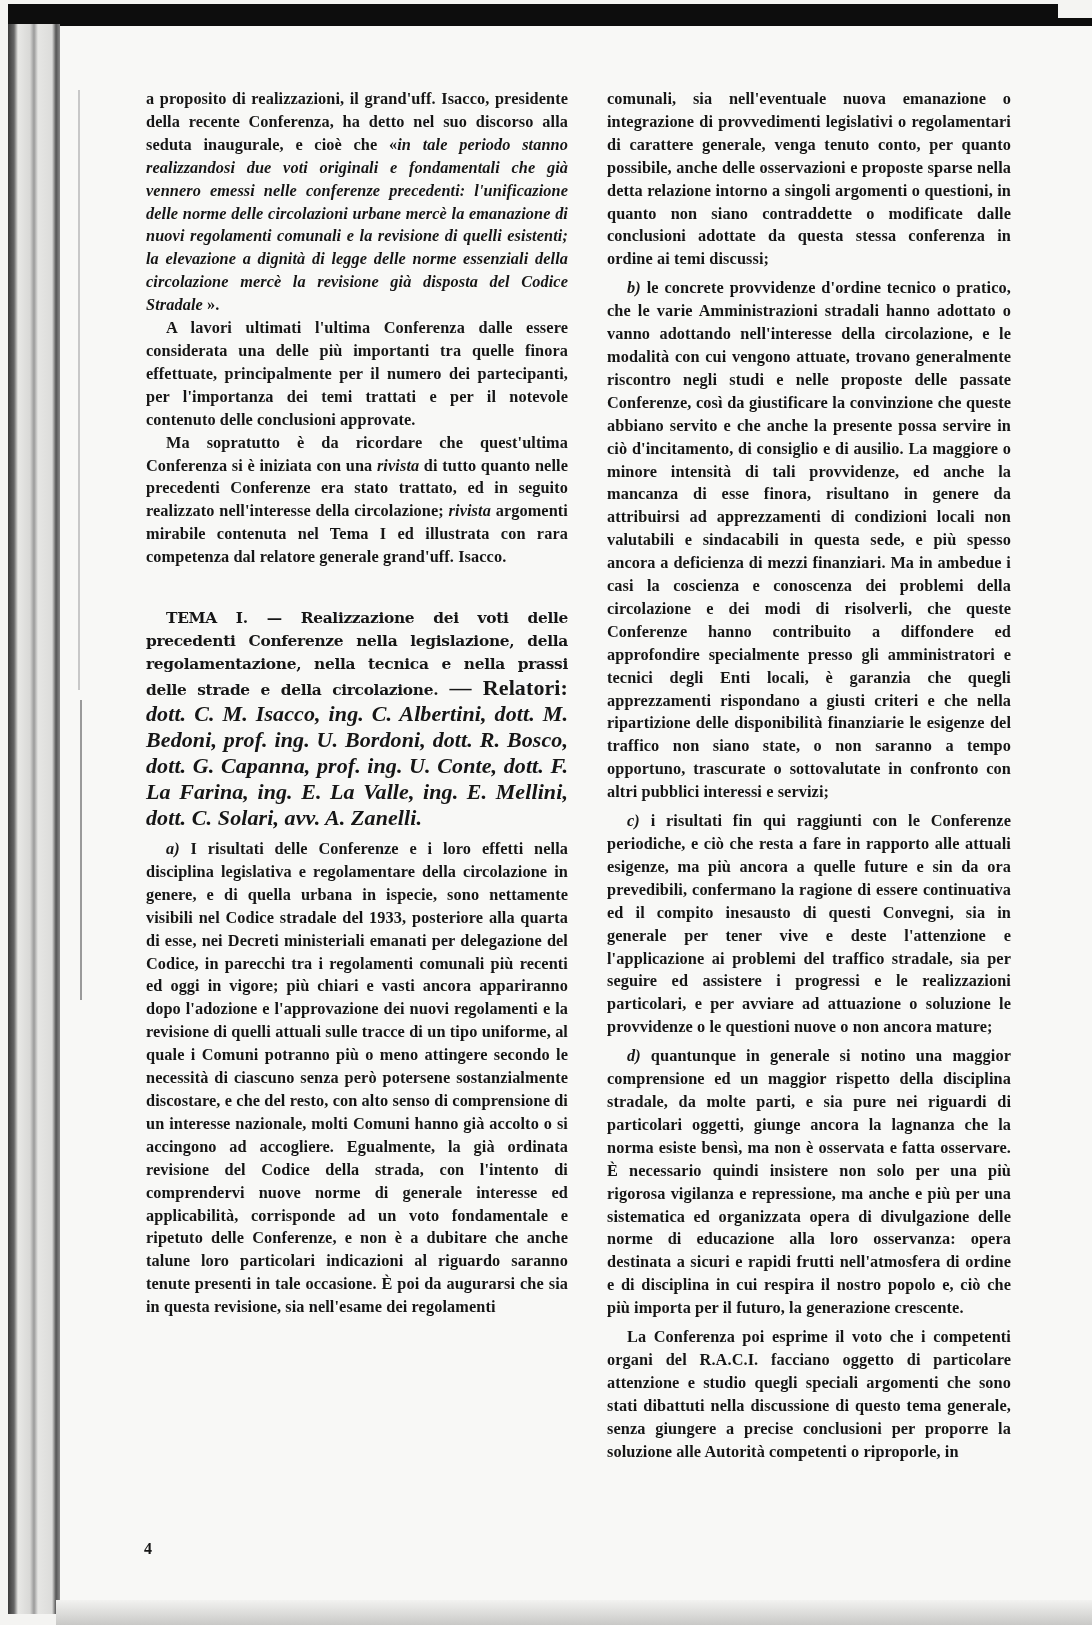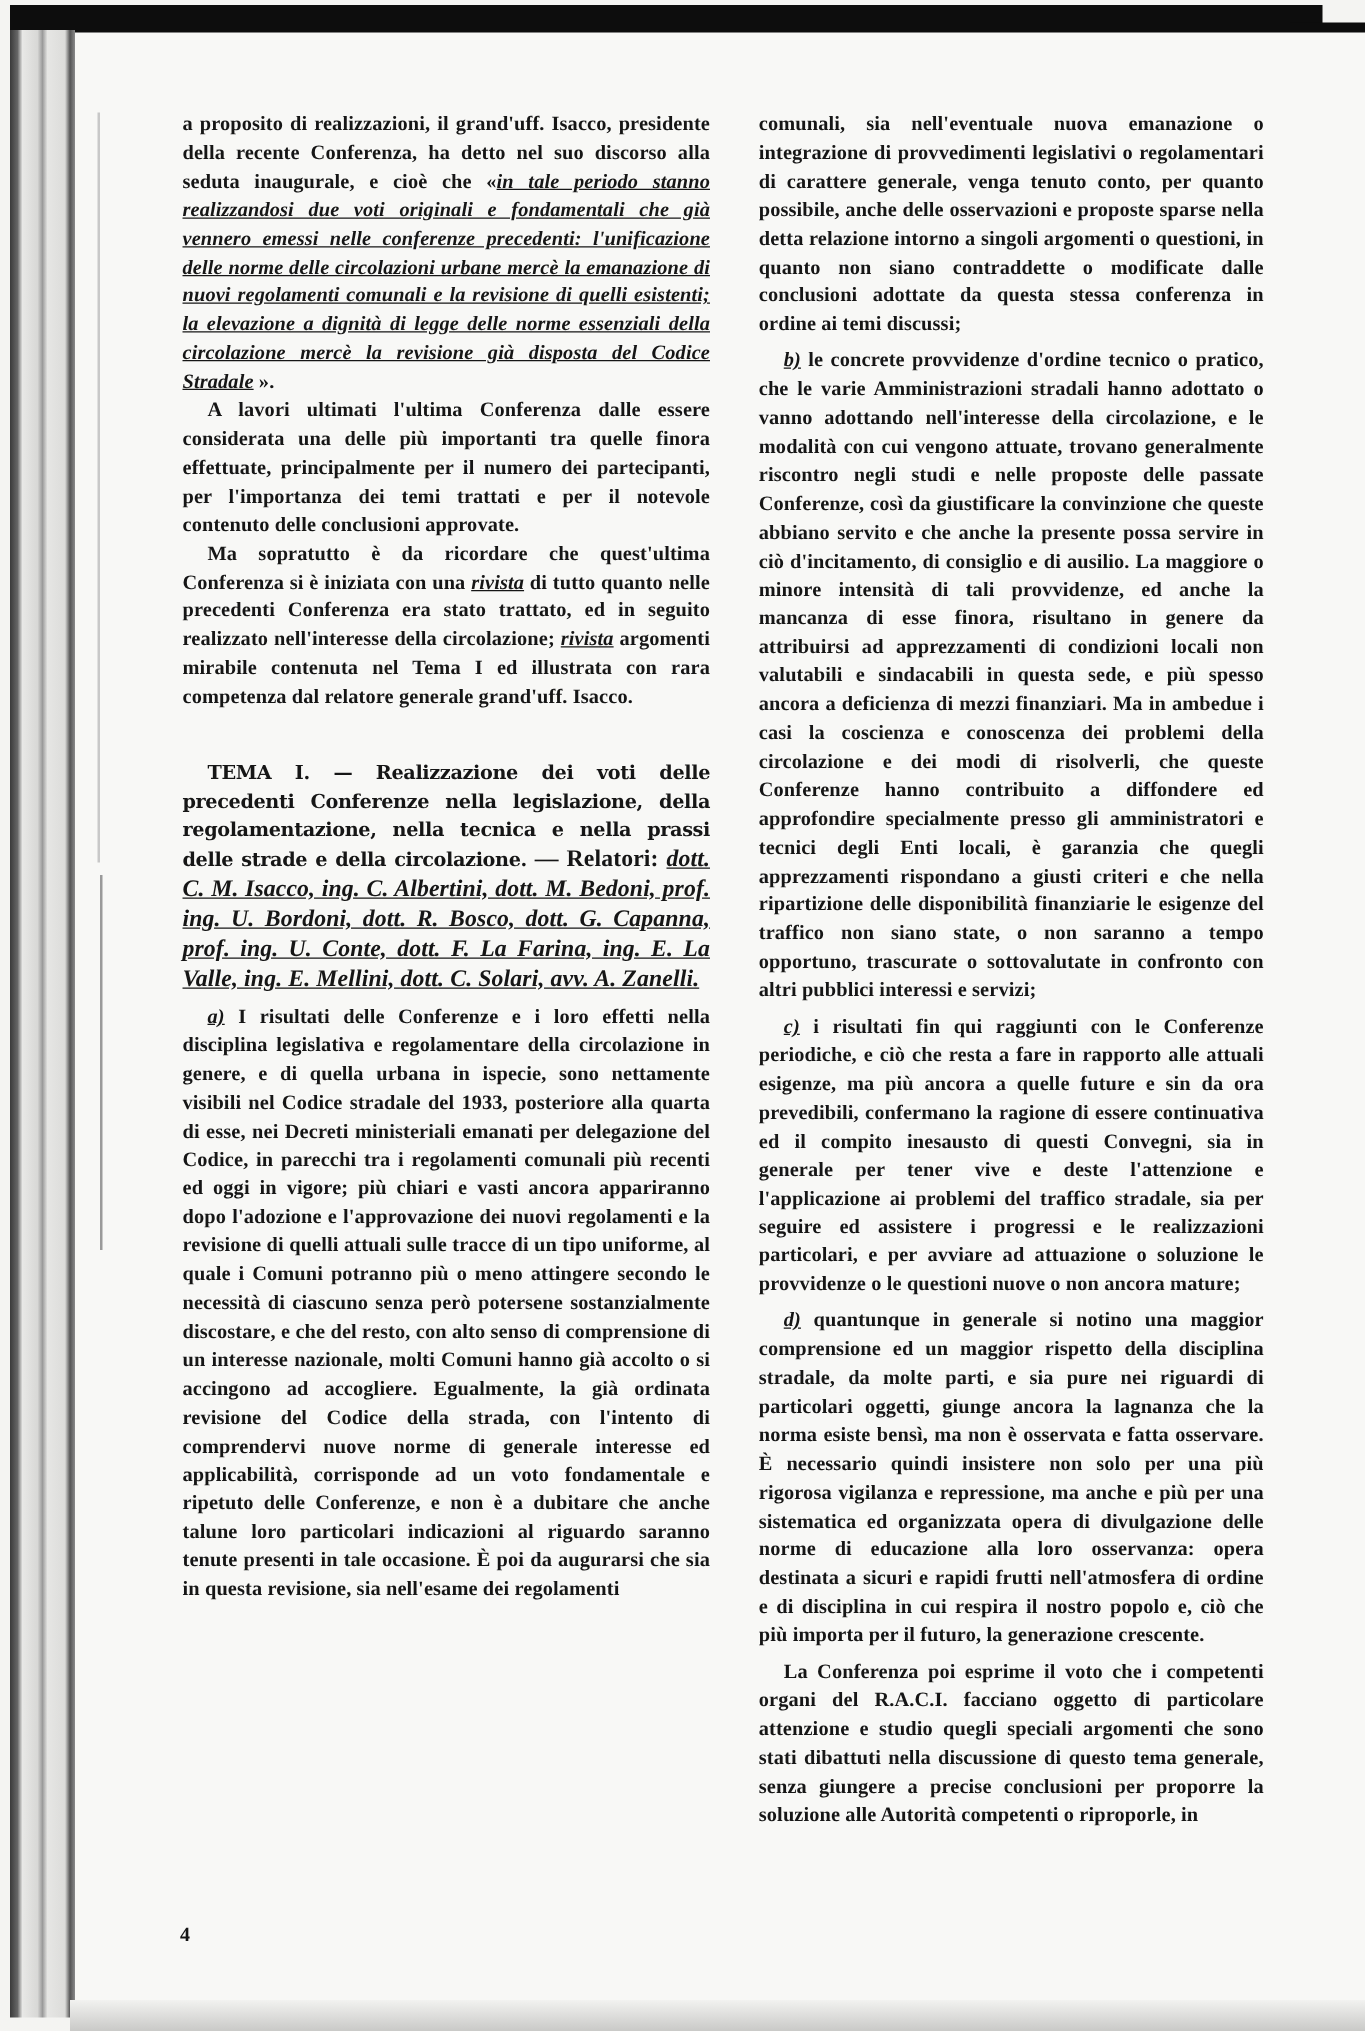--- a/index.html
+++ b/index.html
@@ -38,48 +38,48 @@
     position: absolute; top: 88px;
     font-size: 16.3px; line-height: 22.9px;
     text-align: justify; font-weight: bold;
     letter-spacing: 0.1px;
   }
   .col.left  { left: 146px; width: 422px; }
   .col.right { left: 607px; width: 404px; }
   .col p { margin: 0; text-indent: 20px; }
   .col p.noindent { text-indent: 0; }
   .col p.space-before { margin-top: 6px; }
-  i { font-style: italic; text-decoration: underline; }
+  i { font-style: italic; }
   .heading {
     margin-top: 38px !important;
     font-family: "DejaVu Serif", serif; font-weight: bold; font-size: 15.4px;
     line-height: 23px; letter-spacing: -0.3px;
   }
-  .heading .rel { font-family: "Liberation Serif", serif; font-size: 19px; letter-spacing: 0.1px; }
+  .heading .rel { font-family: "Liberation Serif", serif; font-size: 22px; letter-spacing: 0.1px; }
   .quote-para { margin-top: 22px !important; }
   .page-number {
     position: absolute; left: 144px; top: 1540px;
     font-size: 16px; font-weight: bold;
   }
 </style>
 </head>
 <body>
 
 <div class="scan-top"></div>
 <div class="scan-top-right"></div>
 <div class="page"></div>
 <div class="binding"></div>
 <div class="margin-line"></div>
 <div class="margin-line two"></div>
 <div class="bottom-shadow"></div>
 
 <div class="col left">
   <p class="noindent"><span>a proposito di realizzazioni, il grand'uff. Isacco, presidente della recente Conferenza, ha detto nel suo discorso alla seduta inaugurale, e cioè che «</span><i>in tale periodo stanno realizzandosi due voti originali e fondamentali che già vennero emessi nelle conferenze precedenti: l'unificazione delle norme delle circolazioni urbane mercè la emanazione di nuovi regolamenti comunali e la revisione di quelli esistenti; la elevazione a dignità di legge delle norme essenziali della circolazione mercè la revisione già disposta del Codice Stradale</i><span> ».</span></p>
   <p>A lavori ultimati l'ultima Conferenza dalle essere considerata una delle più importanti tra quelle finora effettuate, principalmente per il numero dei partecipanti, per l'importanza dei temi trattati e per il notevole contenuto delle conclusioni approvate.</p>
-  <p><span>Ma sopratutto è da ricordare che quest'ultima Conferenza si è iniziata con una </span><i>rivista</i><span> di tutto quanto nelle precedenti Conferenza era stato trattato, ed in seguito realizzato nell'interesse della circolazione; </span><i>rivista</i><span> argomenti mirabile contenuta nel Tema I ed illustrata con rara competenza dal relatore generale grand'uff. Isacco.</span></p>
+  <p><span>Ma sopratutto è da ricordare che quest'ultima Conferenza si è iniziata con una </span><i>rivista</i><span> di tutto quanto nelle precedenti Conferenze era stato trattato, ed in seguito realizzato nell'interesse della circolazione; </span><i>rivista</i><span> argomenti mirabile contenuta nel Tema I ed illustrata con rara competenza dal relatore generale grand'uff. Isacco.</span></p>
 
   <p class="heading"><span>TEMA I. — Realizzazione dei voti delle precedenti Conferenze nella legislazione, della regolamentazione, nella tecnica e nella prassi delle strade e della circolazione.</span><span class="rel"> — Relatori: </span><i class="rel">dott. C. M. Isacco, ing. C. Albertini, dott. M. Bedoni, prof. ing. U. Bordoni, dott. R. Bosco, dott. G. Capanna, prof. ing. U. Conte, dott. F. La Farina, ing. E. La Valle, ing. E. Mellini, dott. C. Solari, avv. A. Zanelli.</i></p>
 
   <p class="space-before"><i>a)</i><span> I risultati delle Conferenze e i loro effetti nella disciplina legislativa e regolamentare della circolazione in genere, e di quella urbana in ispecie, sono nettamente visibili nel Codice stradale del 1933, posteriore alla quarta di esse, nei Decreti ministeriali emanati per delegazione del Codice, in parecchi tra i regolamenti comunali più recenti ed oggi in vigore; più chiari e vasti ancora appariranno dopo l'adozione e l'approvazione dei nuovi regolamenti e la revisione di quelli attuali sulle tracce di un tipo uniforme, al quale i Comuni potranno più o meno attingere secondo le necessità di ciascuno senza però potersene sostanzialmente discostare, e che del resto, con alto senso di comprensione di un interesse nazionale, molti Comuni hanno già accolto o si accingono ad accogliere. Egualmente, la già ordinata revisione del Codice della strada, con l'intento di comprendervi nuove norme di generale interesse ed applicabilità, corrisponde ad un voto fondamentale e ripetuto delle Conferenze, e non è a dubitare che anche talune loro particolari indicazioni al riguardo saranno tenute presenti in tale occasione. È poi da augurarsi che sia in questa revisione, sia nell'esame dei regolamenti</span></p>
 </div>
 
 <div class="col right">
   <p class="noindent">comunali, sia nell'eventuale nuova emanazione o integrazione di provvedimenti legislativi o regolamentari di carattere generale, venga tenuto conto, per quanto possibile, anche delle osservazioni e proposte sparse nella detta relazione intorno a singoli argomenti o questioni, in quanto non siano contraddette o modificate dalle conclusioni adottate da questa stessa conferenza in ordine ai temi discussi;</p>
   <p class="space-before"><i>b)</i><span> le concrete provvidenze d'ordine tecnico o pratico, che le varie Amministrazioni stradali hanno adottato o vanno adottando nell'interesse della circolazione, e le modalità con cui vengono attuate, trovano generalmente riscontro negli studi e nelle proposte delle passate Conferenze, così da giustificare la convinzione che queste abbiano servito e che anche la presente possa servire in ciò d'incitamento, di consiglio e di ausilio. La maggiore o minore intensità di tali provvidenze, ed anche la mancanza di esse finora, risultano in genere da attribuirsi ad apprezzamenti di condizioni locali non valutabili e sindacabili in questa sede, e più spesso ancora a deficienza di mezzi finanziari. Ma in ambedue i casi la coscienza e conoscenza dei problemi della circolazione e dei modi di risolverli, che queste Conferenze hanno contribuito a diffondere ed approfondire specialmente presso gli amministratori e tecnici degli Enti locali, è garanzia che quegli apprezzamenti rispondano a giusti criteri e che nella ripartizione delle disponibilità finanziarie le esigenze del traffico non siano state, o non saranno a tempo opportuno, trascurate o sottovalutate in confronto con altri pubblici interessi e servizi;</span></p>
   <p class="space-before"><i>c)</i><span> i risultati fin qui raggiunti con le Conferenze periodiche, e ciò che resta a fare in rapporto alle attuali esigenze, ma più ancora a quelle future e sin da ora prevedibili, confermano la ragione di essere continuativa ed il compito inesausto di questi Convegni, sia in generale per tener vive e deste l'attenzione e l'applicazione ai problemi del traffico stradale, sia per seguire ed assistere i progressi e le realizzazioni particolari, e per avviare ad attuazione o soluzione le provvidenze o le questioni nuove o non ancora mature;</span></p>

